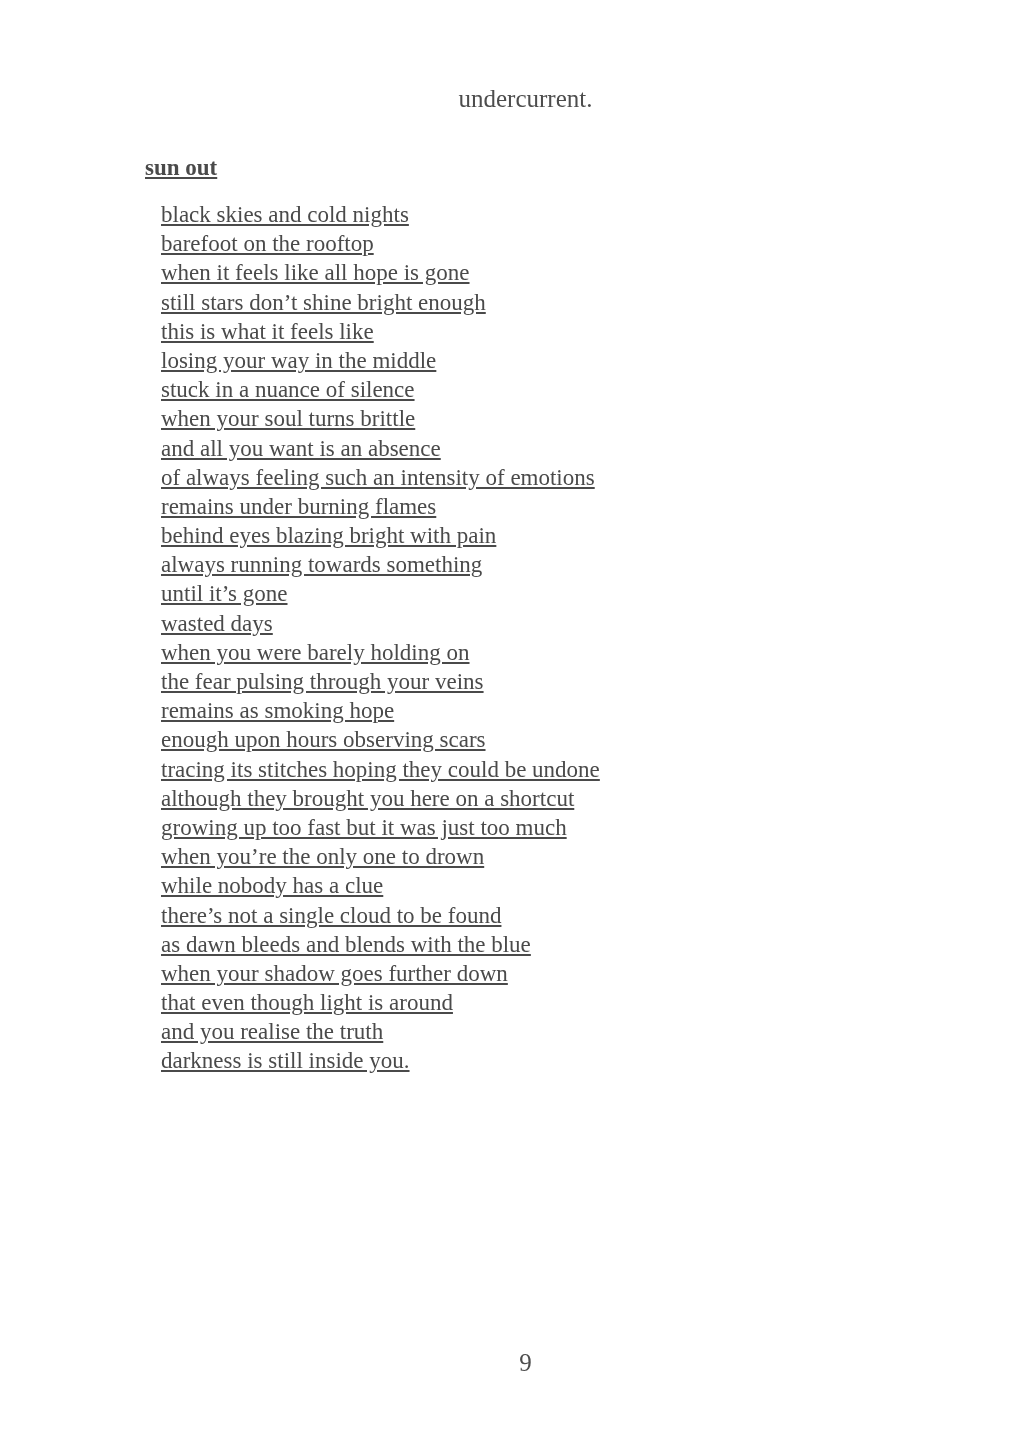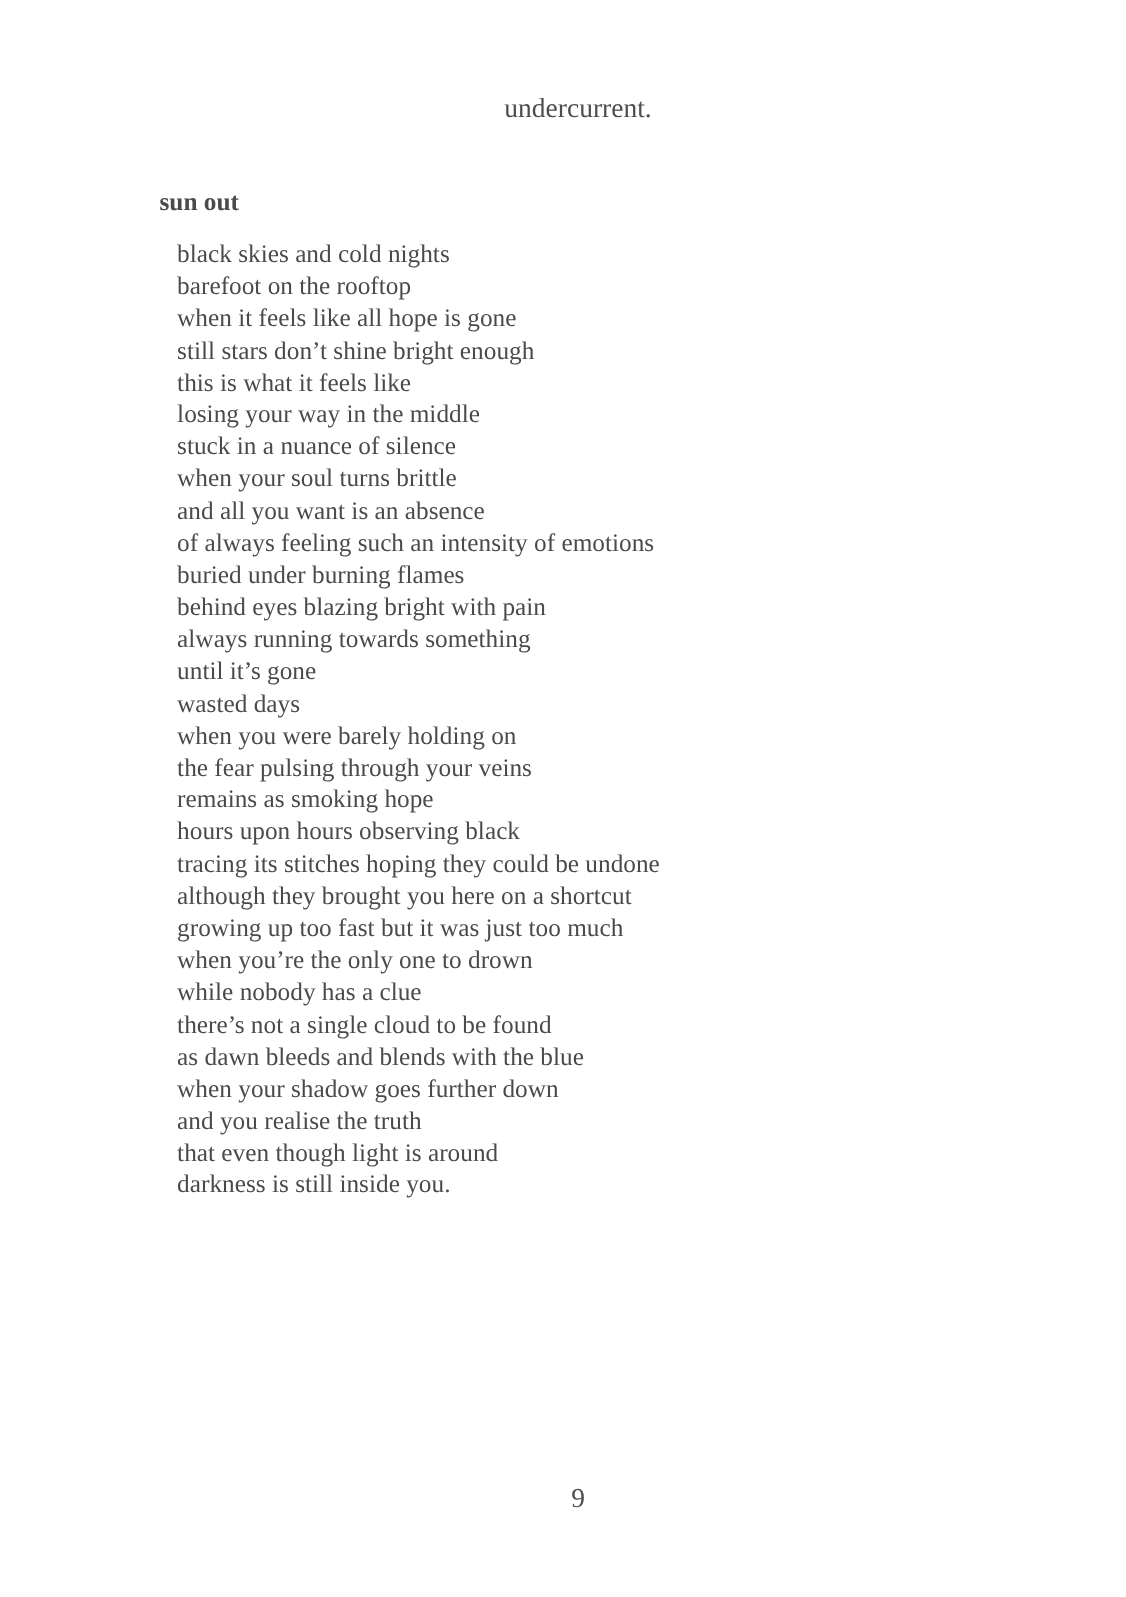--- a/index.html
+++ b/index.html
@@ -21,22 +21,23 @@
       left: 0;
       width: 1051px;
       text-align: center;
       font-size: 25px;
       line-height: 34px;
       color: #4d4d4d;
     }
     .poem {
       position: absolute;
       left: 145px;
-      top: 168px;
+      top: 152px;
       width: 760px;
+      text-decoration: underline;
     }
     .poem-title {
       font-weight: bold;
       font-size: 23px;
       line-height: 32px;
       color: #4a4a4a;
       margin: 0 0 13px 0;
     }
     .poem-lines {
       margin: 16px;
@@ -72,36 +73,36 @@
     <li class="poem-line">black skies and cold nights</li>
     <li class="poem-line">barefoot on the rooftop</li>
     <li class="poem-line">when it feels like all hope is gone</li>
     <li class="poem-line">still stars don’t shine bright enough</li>
     <li class="poem-line">this is what it feels like</li>
     <li class="poem-line">losing your way in the middle</li>
     <li class="poem-line">stuck in a nuance of silence</li>
     <li class="poem-line">when your soul turns brittle</li>
     <li class="poem-line">and all you want is an absence</li>
     <li class="poem-line">of always feeling such an intensity of emotions</li>
-    <li class="poem-line">buried under burning flames</li>
+    <li class="poem-line">remains under burning flames</li>
     <li class="poem-line">behind eyes blazing bright with pain</li>
     <li class="poem-line">always running towards something</li>
     <li class="poem-line">until it’s gone</li>
     <li class="poem-line">wasted days</li>
     <li class="poem-line">when you were barely holding on</li>
     <li class="poem-line">the fear pulsing through your veins</li>
     <li class="poem-line">remains as smoking hope</li>
-    <li class="poem-line">hours upon hours observing black</li>
+    <li class="poem-line">enough upon hours observing scars</li>
     <li class="poem-line">tracing its stitches hoping they could be undone</li>
     <li class="poem-line">although they brought you here on a shortcut</li>
     <li class="poem-line">growing up too fast but it was just too much</li>
     <li class="poem-line">when you’re the only one to drown</li>
     <li class="poem-line">while nobody has a clue</li>
     <li class="poem-line">there’s not a single cloud to be found</li>
     <li class="poem-line">as dawn bleeds and blends with the blue</li>
     <li class="poem-line">when your shadow goes further down</li>
+    <li class="poem-line">that even though light is around</li>
     <li class="poem-line">and you realise the truth</li>
-    <li class="poem-line">that even though light is around</li>
     <li class="poem-line">darkness is still inside you.</li>
   </ul>
 </div>
 
 <div class="page-number">9</div>
 
 </body></html>

